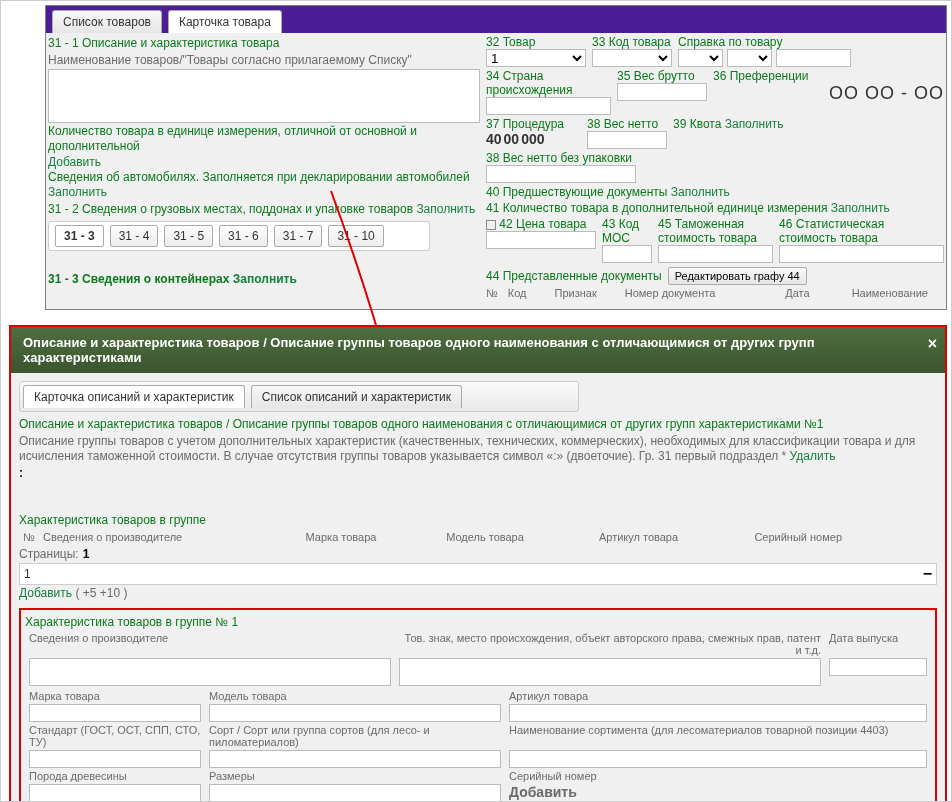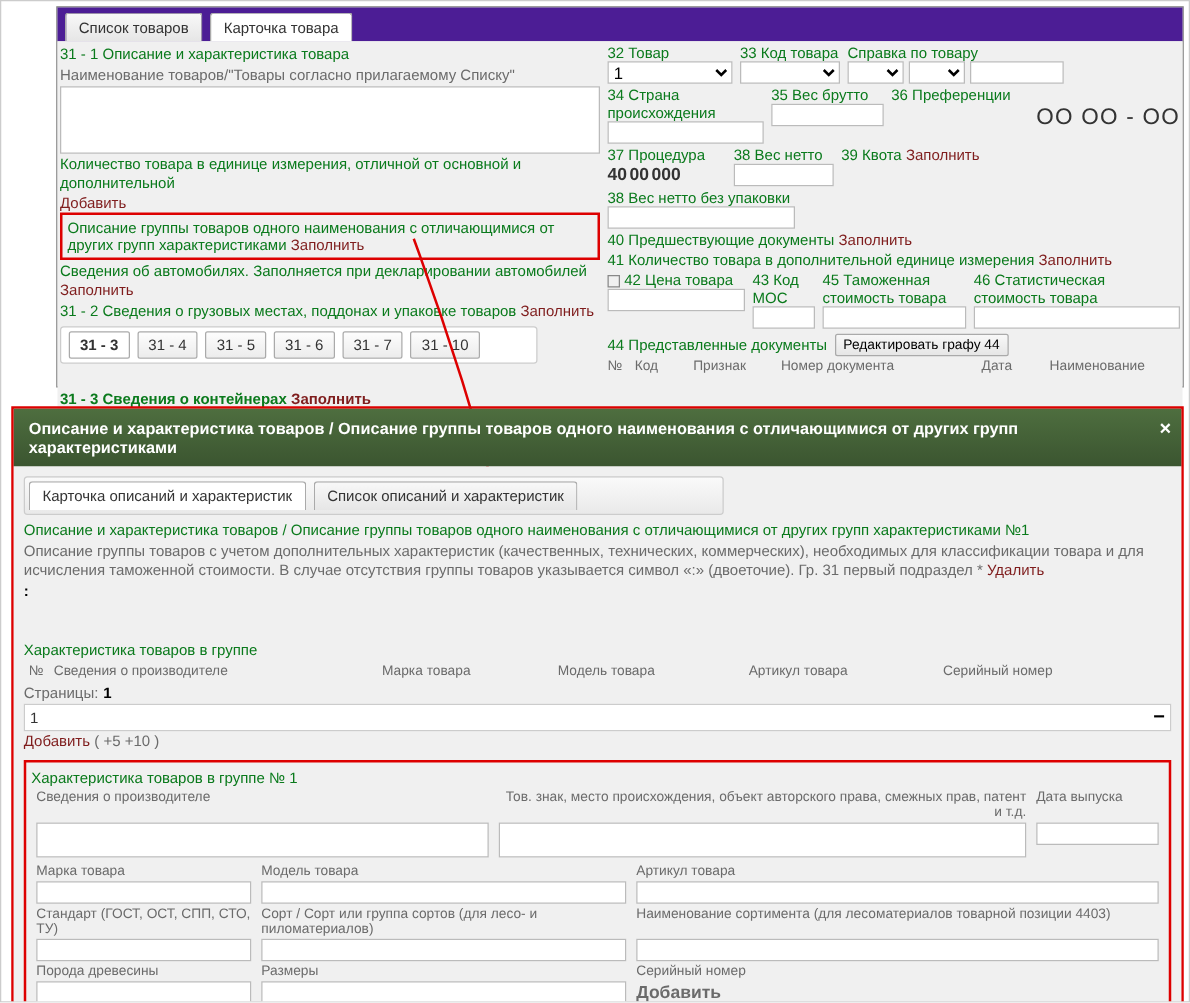--- a/index.html
+++ b/index.html
@@ -47,21 +47,21 @@
 
   .pageline { display: flex; align-items: center; gap: 4px; padding: 2px 0; }
 
   .redbox2 { border: 2px solid #d00; margin-top: 6px; padding: 4px 4px 4px 4px; }
   .grid3 { width: 100%; border-collapse: collapse; table-layout: fixed; }
   .grid3 td { padding: 1px 4px; color: #6b6b6b; font-size: 11px; vertical-align: top; }
   .grid3 .txtarea { width: 100%; height: 28px; border: 1px solid #bbb; resize: none; font-size: 11px; }
   .grid3 .inp { width: 100%; height: 18px; border: 1px solid #bbb; }
   .strong { color: #000; font-weight: bold; }
 
-  a.link { color: #7f1d1d; text-decoration: none; }
+  a.link { color: #15803d; text-decoration: none; }
 
   .mono-row { display:flex; gap:2px; }
   .mono-box { border:1px solid #bbb; background:#fff; height:18px; }
 </style>
 </head>
 <body>
 
 <div class="canvas">
 
   <div class="top-panel">
@@ -72,24 +72,20 @@
 
     <div class="top-body">
 
       <div class="left-col">
         <div class="sec green">31 - 1 Описание и характеристика товара</div>
         <div class="sec gray">Наименование товаров/"Товары согласно прилагаемому Списку"</div>
         <textarea class="small-input" style="width: 100%; height: 54px; resize: none;"></textarea>
         <div class="sec green">Количество товара в единице измерения, отличной от основной и дополнительной</div>
         <a href="#" class="link">Добавить</a>
 
-        <div class="redbox">
-          <span class="green">Описание группы товаров одного наименования с отличающимися от других групп характеристиками</span>
-          <a href="#" class="link">Заполнить</a>
-        </div>
 
         <div class="sec">
           <span class="green">Сведения об автомобилях. Заполняется при декларировании автомобилей</span><br>
           <a href="#" class="link">Заполнить</a>
         </div>
 
         <div class="sec">
           <span class="green">31 - 2 Сведения о грузовых местах, поддонах и упаковке товаров</span>
           <a href="#" class="link">Заполнить</a>
         </div>
@@ -210,21 +206,21 @@
         <div style="display:flex;gap:6px;align-items:center;margin-top:4px;">
           <span class="rlabel">44 Представленные документы</span>
           <button class="btn-inline">Редактировать графу 44</button>
         </div>
         <div class="hdrrow">
           <span>№</span>
           <span>Код</span>
           <span style="margin-left:18px">Признак</span>
           <span style="margin-left:18px">Номер документа</span>
           <span style="margin-left:60px">Дата</span>
-          <span style="margin-left:20px">Наименование</span>
+          <span style="margin-left:32px">Наименование</span>
         </div>
       </div>
     </div>
   </div>
 
   <svg class="arrow-svg">
     <defs>
       <marker id="ah" markerWidth="10" markerHeight="10" refX="6" refY="3" orient="auto">
         <path d="M0,0 L0,6 L8,3 z" fill="#d00"></path>
       </marker>

